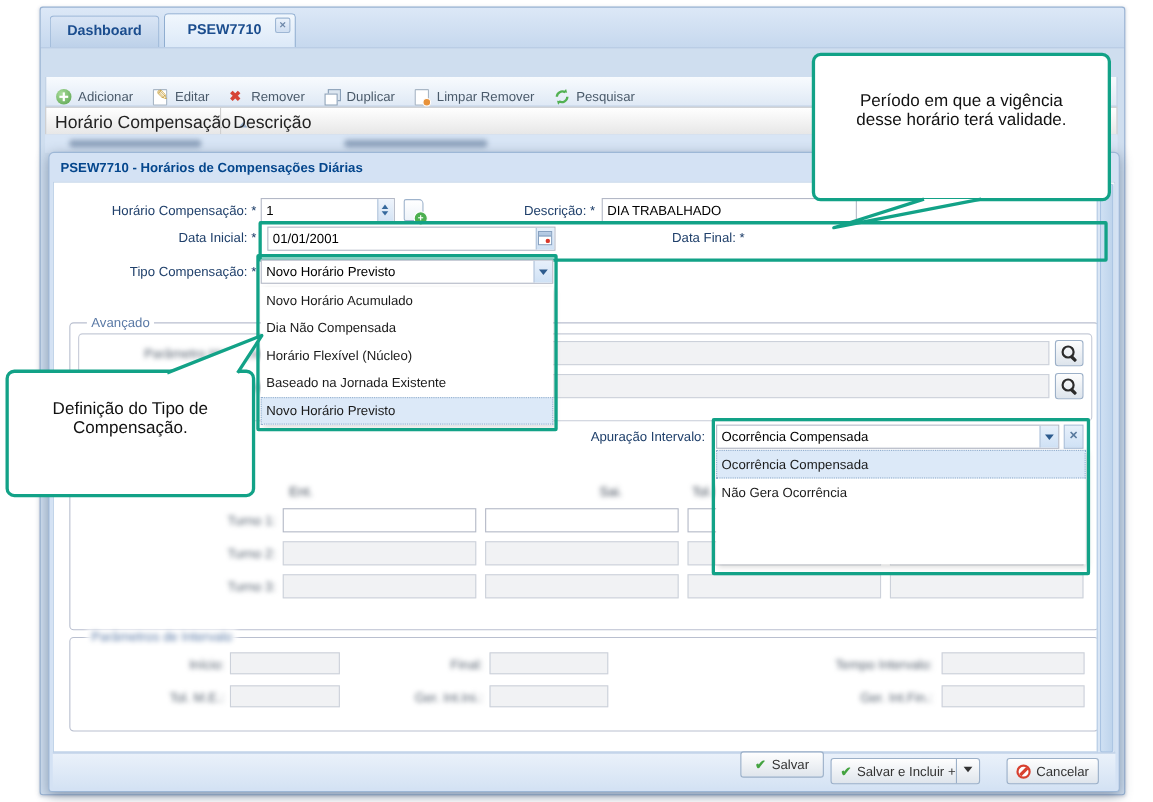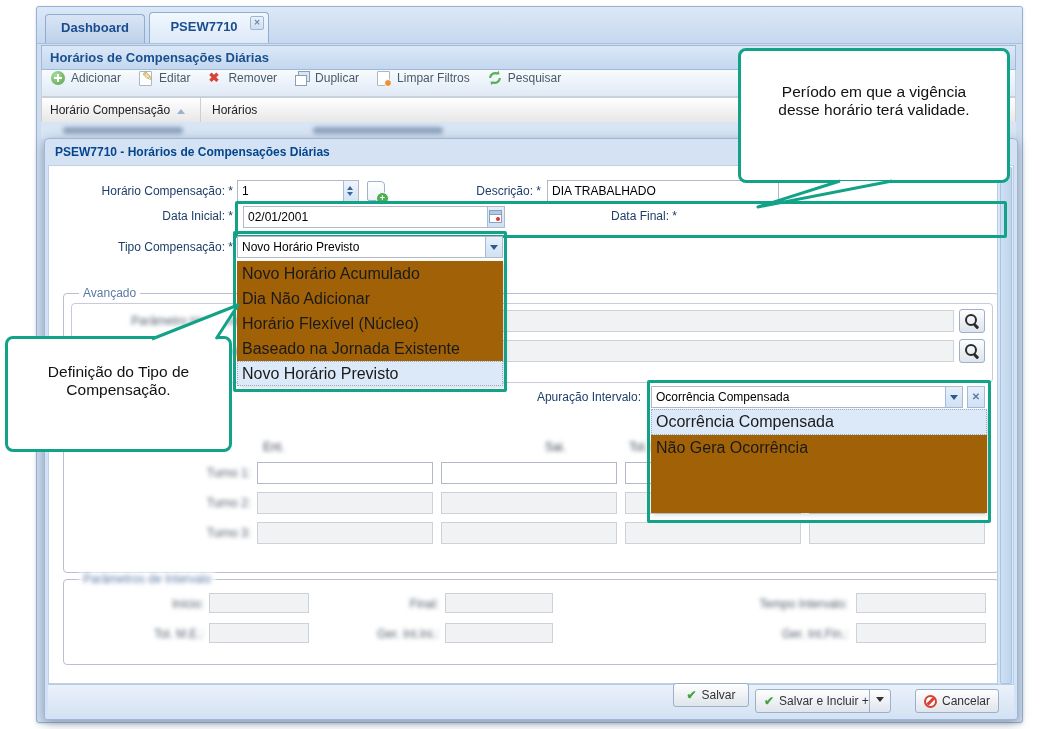--- a/index.html
+++ b/index.html
@@ -5,23 +5,23 @@
   html,body{margin:0;padding:0}
   body{width:1048px;height:729px;background:#fff;font-family:"Liberation Sans",sans-serif;position:relative;overflow:hidden}
   
   .win{position:absolute;left:36px;top:6px;width:985px;height:715px;background:#cfdeef;border:1px solid #96b1d2;border-radius:3px;box-shadow:0 1px 3px rgba(80,100,130,.25)}
   .tabstrip{position:absolute;left:0;top:0;width:100%;height:36px;background:linear-gradient(#dce8f7,#c6d8ee);border-bottom:1px solid #a9bfdc;border-radius:3px 3px 0 0}
   .tab{position:absolute;border:1px solid #8fadd0;border-bottom:none;border-radius:4px 4px 0 0;font-weight:bold;font-size:13px;color:#1b4d8e;text-align:center;box-sizing:border-box}
   .tab.inactive{background:linear-gradient(#d9e5f5,#bdd1e9);line-height:26px}
   .tab.active{background:linear-gradient(#f1f7fd,#dcE9f8);line-height:28px}
   .tabclose{position:absolute;right:4px;top:3px;width:12px;height:12px;border:1px solid #9db6d4;border-radius:2px;background:linear-gradient(#e9f1fb,#cfdef1);color:#6d87a8;font-size:8px;line-height:11px;font-weight:bold;text-align:center}
   .panelhdr{position:absolute;left:4px;top:38px;width:975px;height:25px;background:linear-gradient(#dbe8f8,#c3d7ef);border:1px solid #9fb9d8;box-sizing:border-box;font-weight:bold;font-size:13px;color:#1a4f8d;line-height:23px;padding-left:8px}
-  .toolbar{position:absolute;left:4px;top:63px;width:975px;height:27px;background:linear-gradient(#f8fbfe,#dfe9f5);border:1px solid #c3d3e5;border-top:none;box-sizing:border-box;display:flex;align-items:flex-start;gap:17px;padding-left:8px}
+  .toolbar{position:absolute;left:4px;top:63px;width:975px;height:27px;background:linear-gradient(#f8fbfe,#dfe9f5);border:1px solid #c3d3e5;border-top:none;box-sizing:border-box;display:flex;align-items:flex-end;gap:17px;padding-left:8px}
   .tbtn{display:flex;align-items:center;gap:5px;font-size:12px;color:#4a5a6a}
-  .gridhead{position:absolute;left:4px;top:90px;width:975px;height:26px;background:linear-gradient(#ffffff,#e7e7e7);border:1px solid #cfcfcf;box-sizing:border-box;font-size:12px;color:#222}
+  .gridhead{position:absolute;left:4px;top:90px;width:975px;height:26px;background:linear-gradient(#ffffff,#e7e7e7);border:1px solid #cfcfcf;box-sizing:border-box;font-size:16px;color:#222}
   .gridrow{position:absolute;left:4px;top:115px;width:975px;height:17px;background:#d8e5f5}
   .colsep{position:absolute;top:0;bottom:0;width:1px;background:#cfcfcf}
   .sortasc{display:inline-block;width:0;height:0;border-left:4px solid transparent;border-right:4px solid transparent;border-bottom:5px solid #9ab1ce;margin-left:7px}
   
   .ic{position:relative;display:inline-block;width:16px;height:16px;flex:0 0 16px}
   .ic-add i{position:absolute;left:1px;top:1px;width:14px;height:14px;border-radius:50%;background:radial-gradient(circle at 35% 30%,#a8dc9a,#57a14b)}
   .ic-add::before{content:"";position:absolute;left:7px;top:4px;width:2px;height:8px;background:#fff;z-index:1}
   .ic-add::after{content:"";position:absolute;left:4px;top:7px;width:8px;height:2px;background:#fff;z-index:1}
   .ic-page{position:absolute;left:1px;top:1px;width:11px;height:13px;background:#fff;border:1px solid #a9b7c6;border-radius:1px}
   .ic-edit::after{content:"✎";position:absolute;left:4px;top:-1px;color:#c59a2f;font-size:13px}
@@ -41,21 +41,21 @@
   .chev{position:absolute;left:4px;top:8px;width:0;height:0;border:4px solid transparent;border-top:5px solid #2d5b8e}
   .spinner{position:absolute;top:0;right:0;width:14px;bottom:0;border-left:1px solid #a5bcd8;background:linear-gradient(#eef4fc,#d4e3f4)}
   .spin-up{position:absolute;left:3px;top:2px;width:0;height:0;border:3.5px solid transparent;border-bottom:4.5px solid #35689c}
   .spin-dn{position:absolute;left:3px;bottom:2px;width:0;height:0;border:3.5px solid transparent;border-top:4.5px solid #35689c}
   .cal{position:absolute;right:2px;top:3px;width:13px;height:13px;background:#fff;border:1px solid #87a1c0;box-sizing:border-box}
   .cal::before{content:"";position:absolute;top:0;left:0;right:0;height:3px;background:#b3c9e2;border-bottom:1px solid #87a1c0}
   .cal::after{content:"";position:absolute;right:1px;bottom:1px;width:4px;height:4px;border-radius:50%;background:#d9372b}
   .newdoc{position:absolute;width:16px;height:18px;background:linear-gradient(#ffffff,#eef3f9);border:1px solid #9eb3cc;border-radius:2px 4px 2px 2px}
   .newdoc::after{content:"+";position:absolute;right:-5px;bottom:-5px;width:11px;height:11px;background:#4caf50;border:1px solid #fff;border-radius:50%;color:#fff;font-weight:bold;font-size:9px;line-height:11px;text-align:center}
   .greenbox{position:absolute;border:3px solid #12a287;border-radius:2px;pointer-events:none}
-  .list{position:absolute;background:#a16207;font-size:16px;color:#1a1a1a}
+  .list{position:absolute;background:#ffffff;font-size:12px;color:#1a1a1a}
   .li{height:25px;line-height:25px;padding-left:5px;box-sizing:border-box}
   .li2{height:26px;line-height:26px;padding-left:5px;box-sizing:border-box}
   .hi{background:#dce9f8;outline:1px dotted #93aecd;outline-offset:-1px}
   .fs{position:absolute;border:1px solid #b9bfcf;border-radius:4px}
   .legend{position:absolute;background:#fff;padding:0 4px;font-size:12px;color:#5b7aa6}
   .inner{position:absolute;border:1px solid #c6cbd8;border-radius:4px;background:#fff}
   .magbtn{position:absolute;width:26px;height:24px;background:linear-gradient(#fdfdfd,#dde4ec);border:1px solid #9cb0c8;border-radius:3px;box-sizing:border-box}
   .mag{position:absolute;left:5px;top:4px;width:14px;height:14px}
   .mag::before{content:"";position:absolute;left:0;top:0;width:8px;height:8px;border:2px solid #2b2b2b;border-radius:50%}
   .mag::after{content:"";position:absolute;left:10px;top:9px;width:6px;height:3px;background:#2b2b2b;transform:rotate(45deg);transform-origin:0 0;border-radius:1px}
@@ -82,23 +82,20 @@
   <div class="tabstrip">
     <div class="tab inactive" style="left:8px;top:7px;width:100px;height:29px">
       <span>Dashboard</span>
     </div>
     <div class="tab active" style="left:112px;top:5px;width:120px;height:31px">
       <span style="margin-right:10px">PSEW7710</span>
       <span class="tabclose">✕</span>
     </div>
   </div>
 
-  <div class="panelhdr">
-    <span>Horários de Compensações Diárias</span>
-  </div>
 
   <div class="toolbar">
     <span class="tbtn">
       <span class="ic ic-add">
           <i></i>
         </span>
       <span>Adicionar</span>
     </span>
     <span class="tbtn">
       <span class="ic ic-edit">
@@ -114,42 +111,42 @@
       <span class="ic ic-dup">
           <i class="b"></i>
           <i class="f"></i>
         </span>
       <span>Duplicar</span>
     </span>
     <span class="tbtn">
       <span class="ic ic-clear">
           <i class="ic-page"></i>
         </span>
-      <span>Limpar Filtros</span>
+      <span>Limpar Remover</span>
     </span>
     <span class="tbtn">
       <span class="ic">
         <svg width="16" height="16" viewBox="0 0 16 16">
             <path d="M3.2 8a5 5 0 0 1 7.6-4.1" stroke="#52b152" stroke-width="2.1" fill="none"></path>
             <path d="M11.6 0.8l1 3.6-3.6-.5z" fill="#52b152"></path>
             <path d="M12.8 8a5 5 0 0 1-7.6 4.1" stroke="#52b152" stroke-width="2.1" fill="none"></path>
             <path d="M4.4 15.2l-1-3.6 3.6.5z" fill="#52b152"></path>
           </svg>
       </span>
       <span>Pesquisar</span>
     </span>
   </div>
 
   <div class="gridhead">
     <span style="position:absolute;left:8px;top:5px">
       <span>Horário Compensação</span><span class="sortasc"></span>
     </span>
     <span class="colsep" style="left:158px"></span>
     <span style="position:absolute;left:170px;top:5px">
-      <span>Horários</span>
+      <span>Descrição</span>
     </span>
   </div>
 
   <div class="gridrow">
     <div class="blur2" style="position:absolute;left:22px;top:5px;width:120px;height:7px;background:#8fa3bd;border-radius:3px"></div>
     <div class="blur2" style="position:absolute;left:272px;top:5px;width:130px;height:7px;background:#8fa3bd;border-radius:3px"></div>
   </div>
 </div>
 
 <div class="dlg">
@@ -165,21 +162,21 @@
       </span>
   </div>
   <div class="newdoc" style="left:322px;top:42px"></div>
   <div class="lbl" style="left:426px;top:45px;width:70px">Descrição: *</div>
   <div class="txt" style="left:502px;top:41px;width:232px">
     <span>DIA TRABALHADO</span>
   </div>
 
   <div class="lbl" style="left:88px;top:70px;width:100px">Data Inicial: *</div>
   <div class="txt" style="left:198px;top:67px;width:262px">
-    <span>02/01/2001</span>
+    <span>01/01/2001</span>
     <span class="trig">
         <span class="cal"></span>
       </span>
   </div>
   <div class="lbl" style="left:536px;top:70px;width:96px">Data Final: *</div>
   <div class="greenbox" style="left:190px;top:62px;width:766px;height:31px;z-index:20"></div>
 
   <div class="fs" style="left:18px;top:154px;width:934px;height:278px"></div>
   <div class="legend" style="left:34px;top:147px">Avançado</div>
 
@@ -264,21 +261,21 @@
 
   <div class="lbl" style="left:48px;top:101px;width:140px">Tipo Compensação: *</div>
   <div class="txt" style="left:192px;top:97px;width:266px;z-index:21">
     <span>Novo Horário Previsto</span>
     <span class="trig">
         <i class="chev"></i>
       </span>
   </div>
   <div class="list" style="left:192px;top:122px;width:266px;height:125px;z-index:21;box-shadow:2px 2px 5px rgba(0,0,0,.15)">
     <div class="li">Novo Horário Acumulado</div>
-    <div class="li">Dia Não Adicionar</div>
+    <div class="li">Dia Não Compensada</div>
     <div class="li">Horário Flexível (Núcleo)</div>
     <div class="li">Baseado na Jornada Existente</div>
     <div class="li hi">Novo Horário Previsto</div>
   </div>
   <div class="greenbox" style="left:188px;top:92px;width:268px;height:155px;z-index:22"></div>
 
   <div class="list" style="left:606px;top:270px;width:336px;height:104px;z-index:21;box-shadow:2px 2px 5px rgba(0,0,0,.15)">
     <div class="li2 hi">Ocorrência Compensada</div>
     <div class="li2">Não Gera Ocorrência</div>
   </div>

